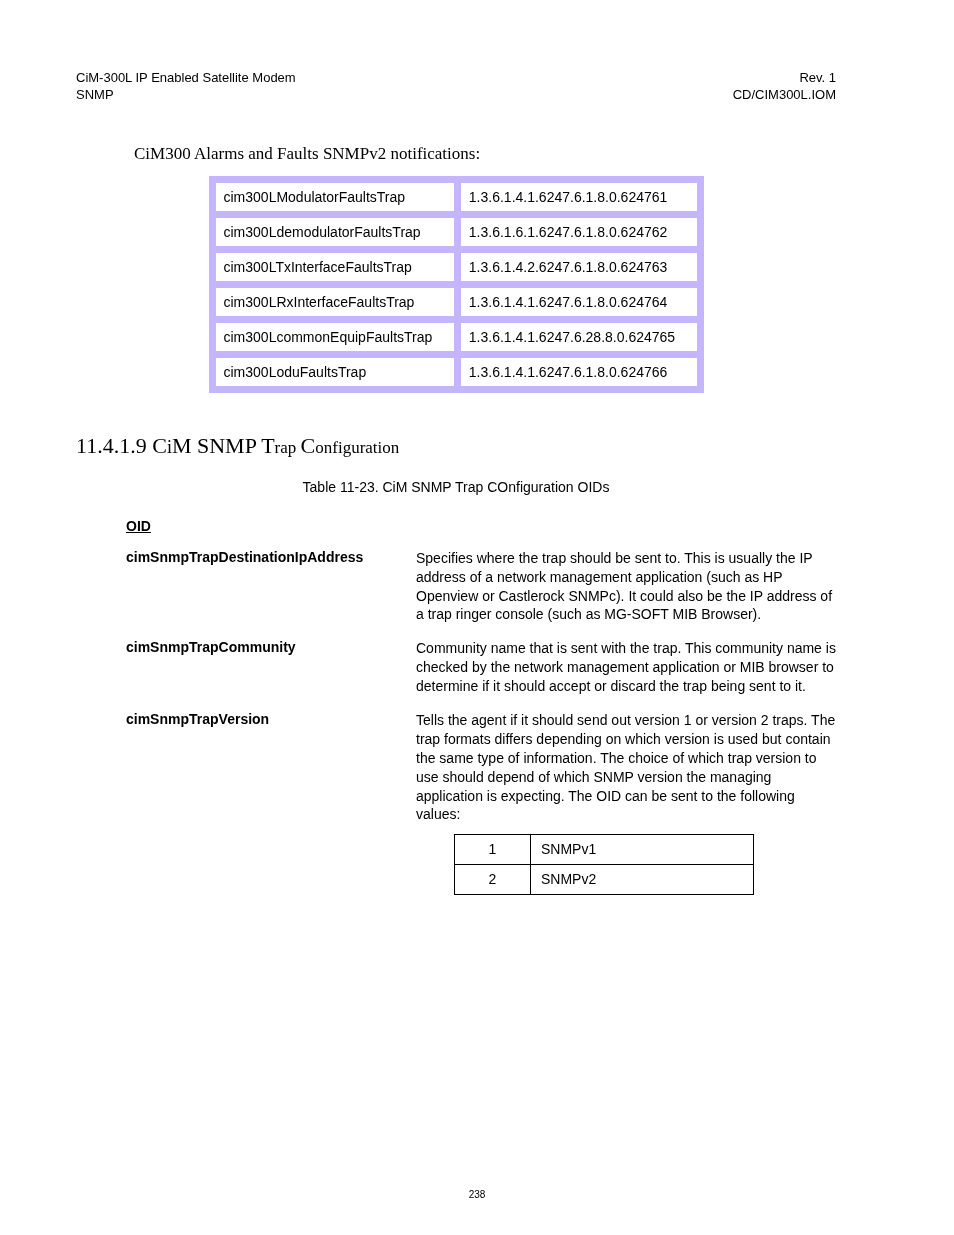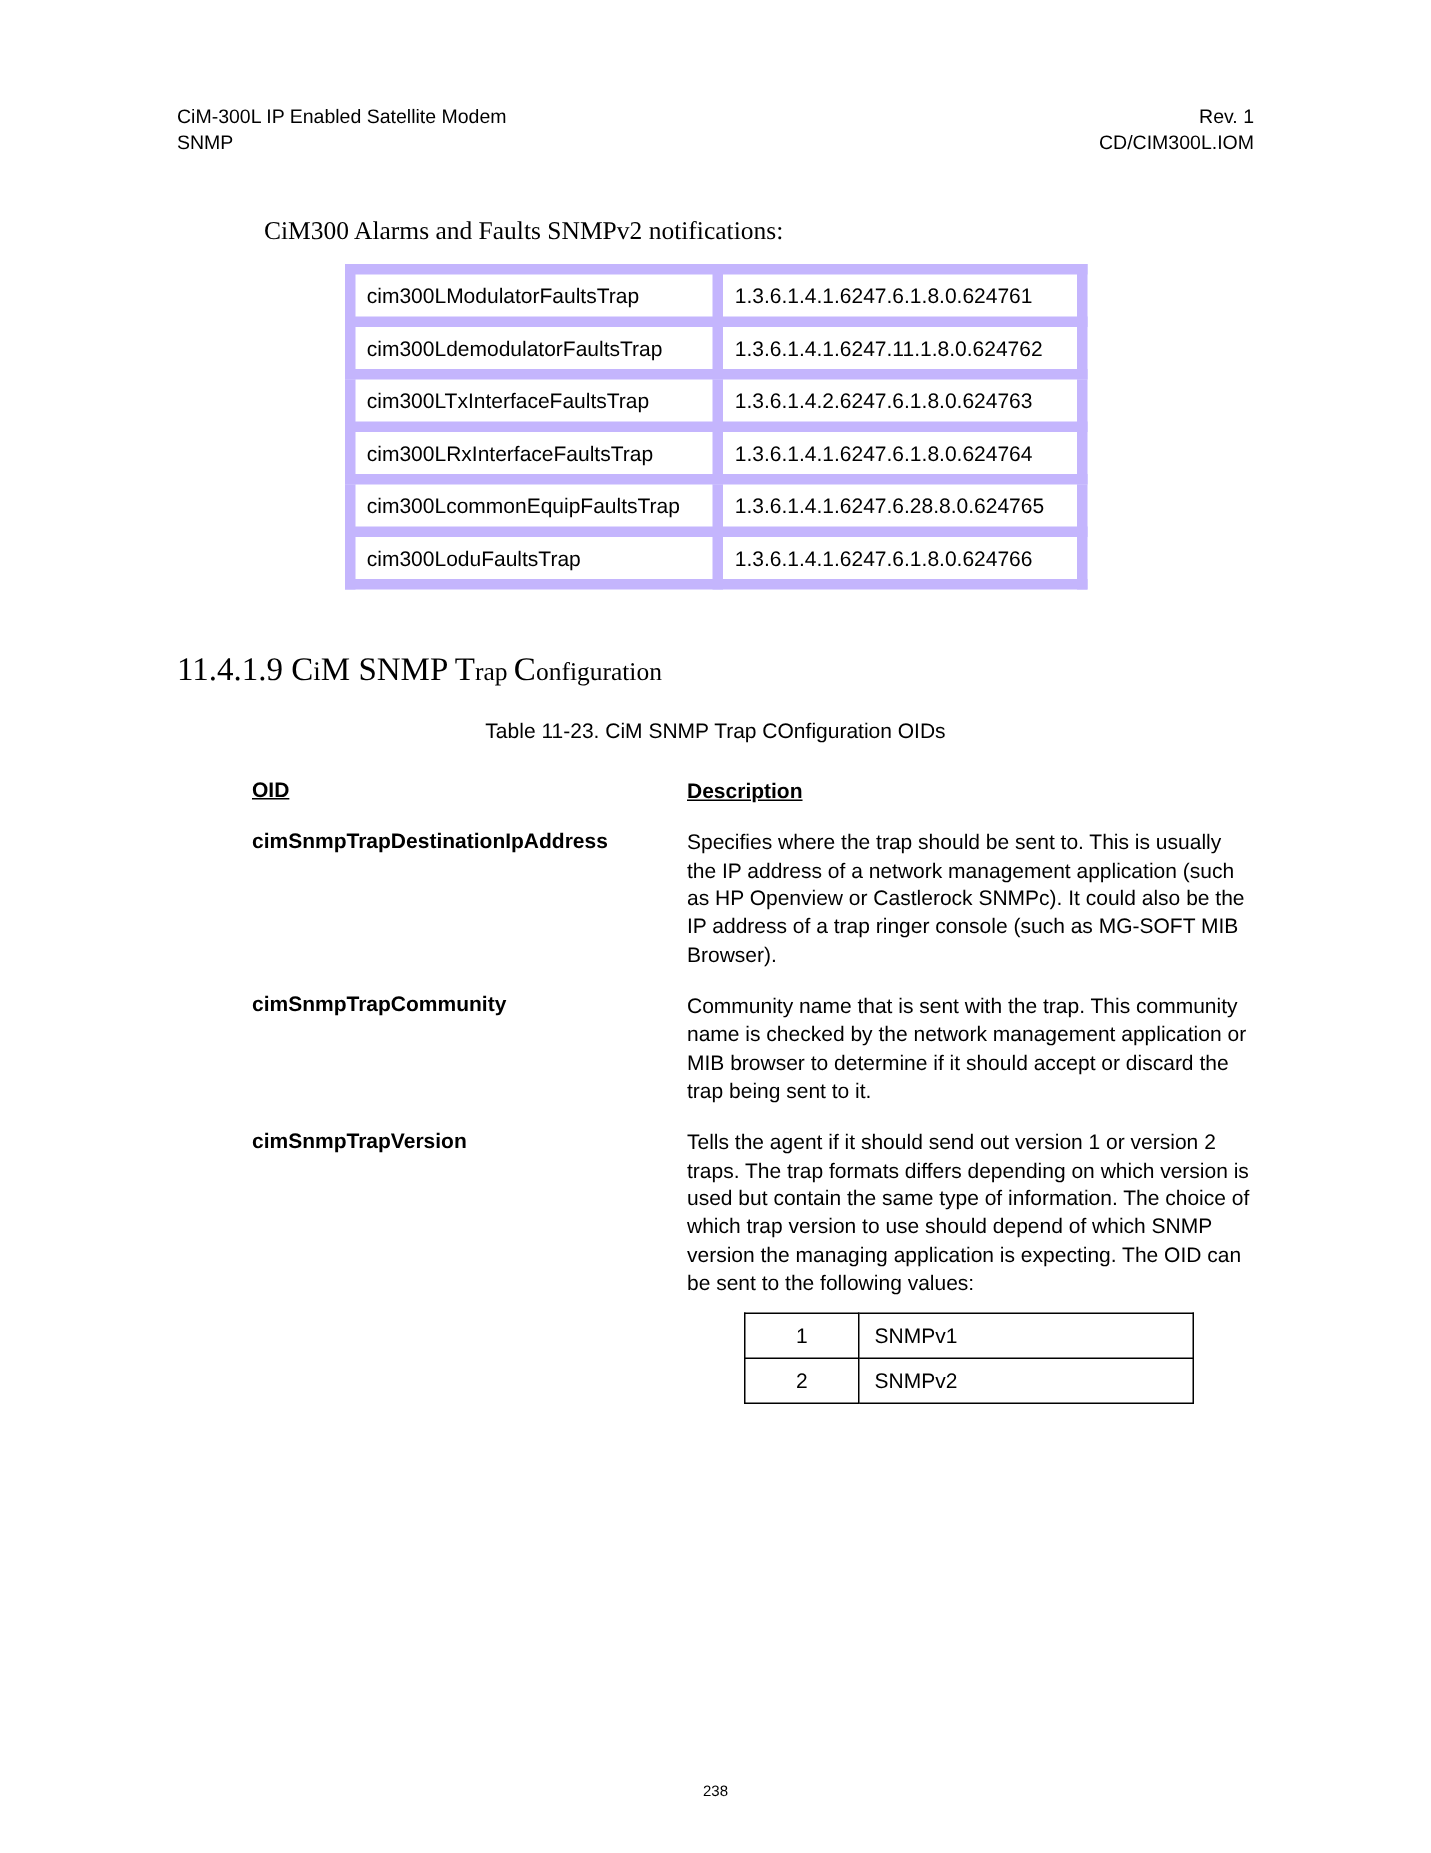--- a/index.html
+++ b/index.html
@@ -7,21 +7,21 @@
     font-size: 14px;
     color: #000;
     background: #fff;
     margin: 0;
     padding: 0;
   }
   .page {
     width: 954px;
     height: 1235px;
     box-sizing: border-box;
-    padding: 70px 118px 0 118px;
+    padding: 70px 118px 0 76px;
     position: relative;
   }
   .header {
     display: flex;
     justify-content: space-between;
     font-size: 13px;
     margin-bottom: 40px;
   }
   .header-left, .header-right {
     line-height: 1.3;
@@ -123,21 +123,21 @@
   <div class="intro-title">CiM300 Alarms and Faults SNMPv2 notifications:</div>
 
   <table class="traps">
     <tbody>
         <tr>
       <td>cim300LModulatorFaultsTrap</td>
       <td>1.3.6.1.4.1.6247.6.1.8.0.624761</td>
     </tr>
     <tr>
       <td>cim300LdemodulatorFaultsTrap</td>
-      <td>1.3.6.1.4.1.6247.11.1.8.0.624762</td>
+      <td>1.3.6.1.6.1.6247.6.1.8.0.624762</td>
     </tr>
     <tr>
       <td>cim300LTxInterfaceFaultsTrap</td>
       <td>1.3.6.1.4.2.6247.6.1.8.0.624763</td>
     </tr>
     <tr>
       <td>cim300LRxInterfaceFaultsTrap</td>
       <td>1.3.6.1.4.1.6247.6.1.8.0.624764</td>
     </tr>
     <tr>
@@ -153,21 +153,20 @@
 
   <div class="section-heading">
     <span>11.4.1.9 </span><span>C</span><span style="font-size:18px">i</span><span>M SNMP T</span><span style="font-size:17px">rap </span><span>C</span><span style="font-size:17px">onfiguration</span>
   </div>
 
   <div class="table-caption">Table 11-23.  CiM SNMP Trap COnfiguration OIDs</div>
 
   <div class="oid-section">
     <div class="oid-row">
       <div class="oid-name oid-header">OID</div>
-      <div class="oid-desc"><span class="oid-header">Description</span></div>
     </div>
     <div class="oid-row">
       <div class="oid-name">cimSnmpTrapDestinationIpAddress</div>
       <div class="oid-desc">Specifies where the trap should be sent to.  This is usually the IP address of a network management application (such as HP Openview or Castlerock SNMPc).  It could also be the IP address of a trap ringer console (such as MG-SOFT MIB Browser).</div>
     </div>
     <div class="oid-row">
       <div class="oid-name">cimSnmpTrapCommunity</div>
       <div class="oid-desc">Community name that is sent with the trap.  This community name is checked by the network management application or MIB browser to determine if it should accept or discard the trap being sent to it.</div>
     </div>
     <div class="oid-row" style="margin-bottom:0">

